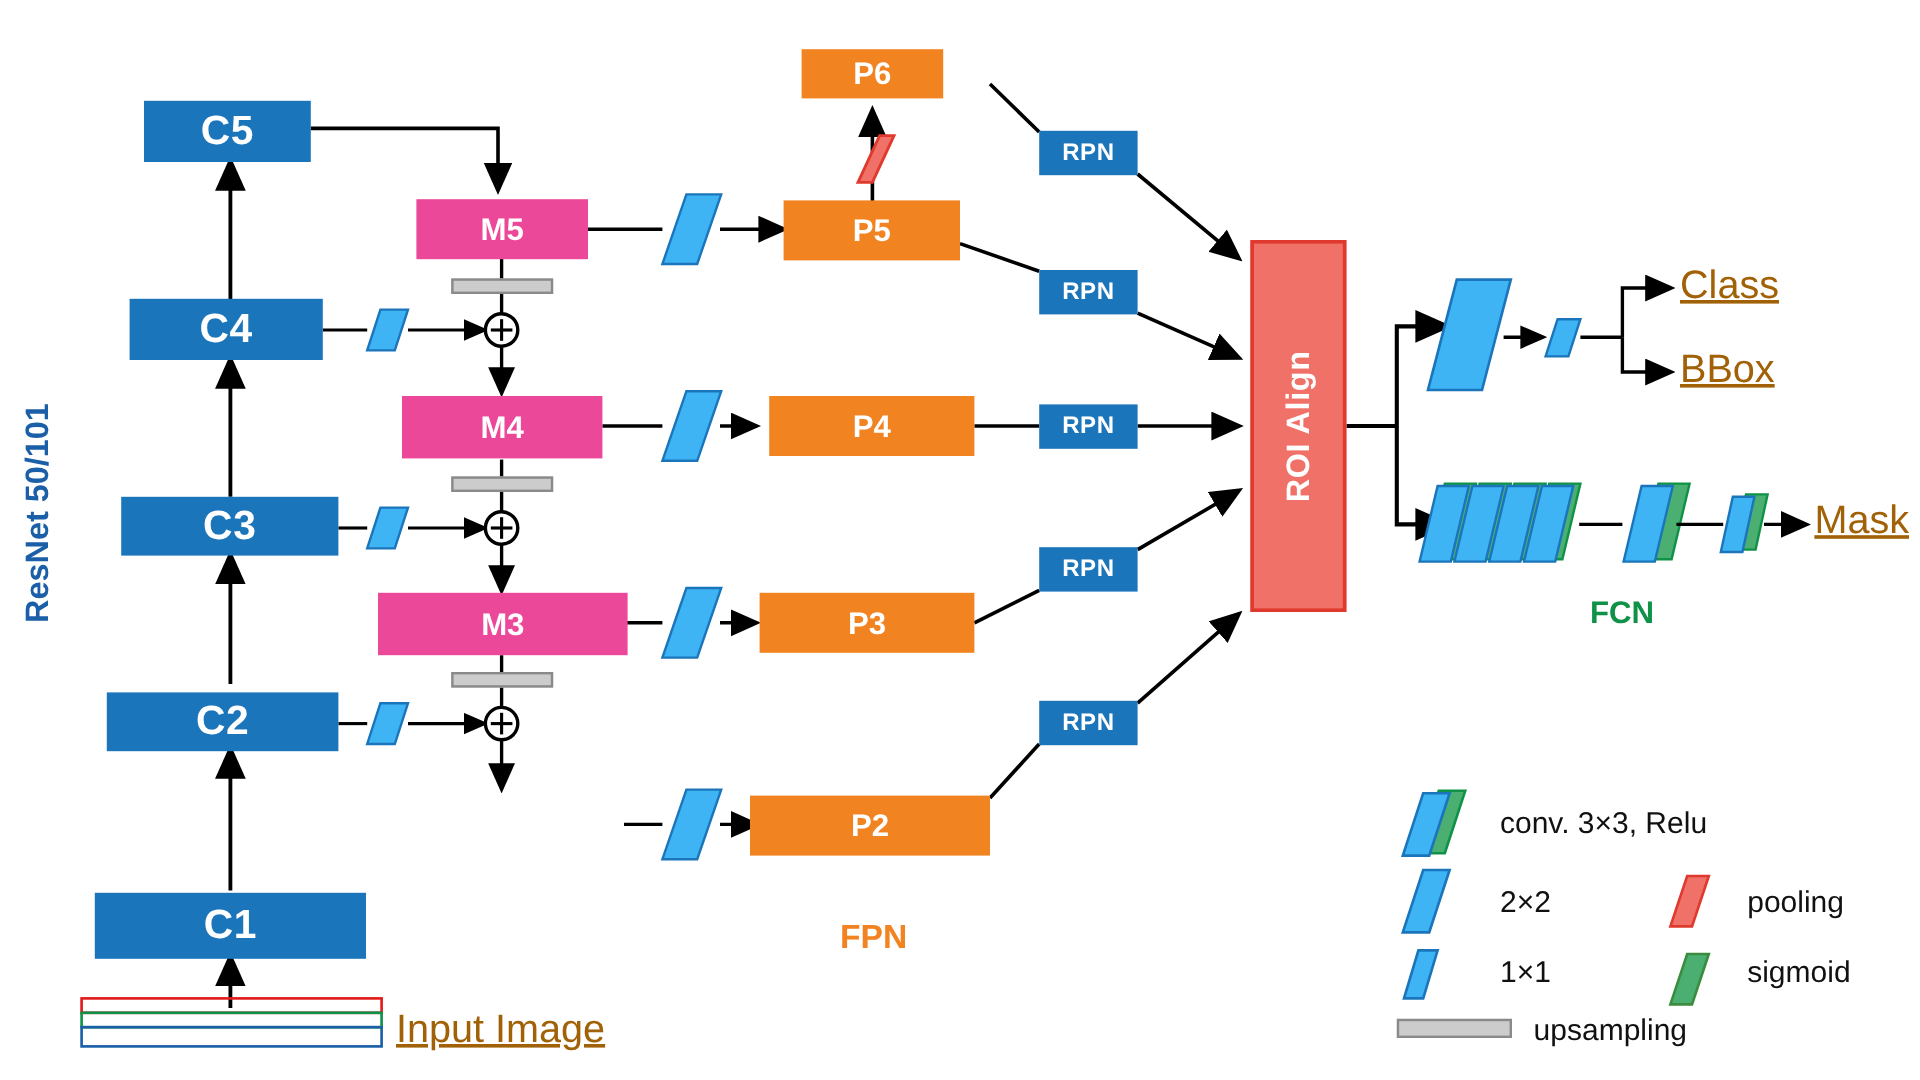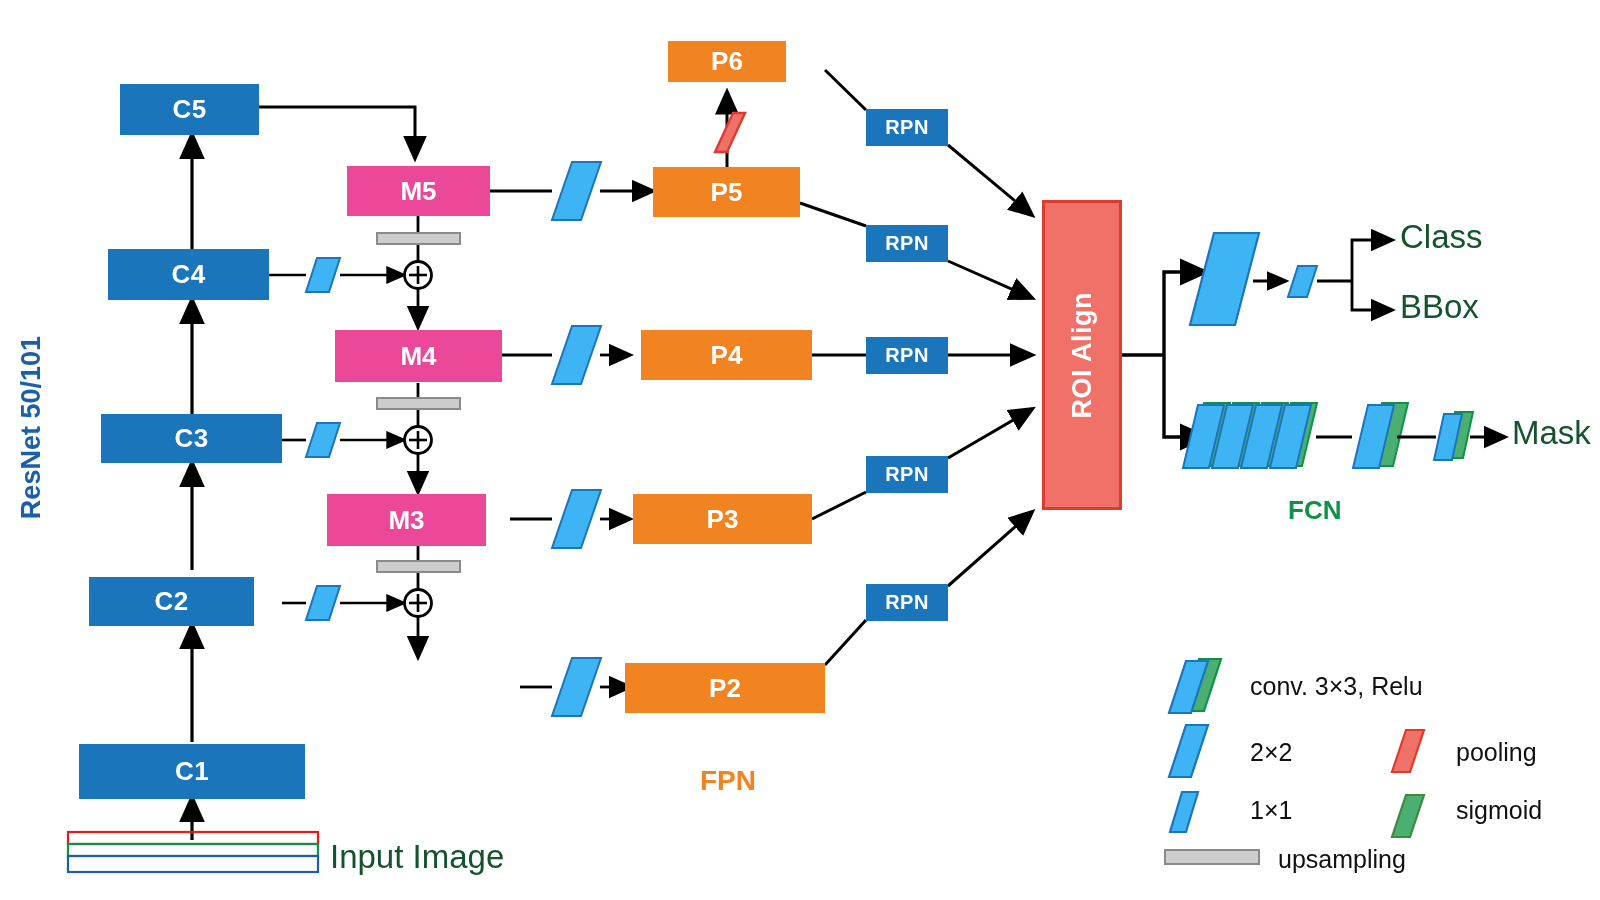--- a/index.html
+++ b/index.html
@@ -3,34 +3,34 @@
 <meta charset="utf-8">
 <style>
   html,body{margin:0;padding:0;background:#ffffff;}
   body{width:1600px;height:900px;overflow:hidden;
        font-family:"Liberation Sans", sans-serif;}
   #stage{position:relative;width:1600px;height:900px;background:#fff;}
 
   
   .box{position:absolute;display:flex;align-items:center;justify-content:center;
        color:#fff;font-weight:bold;box-sizing:border-box;}
-  .cbox{background:#1b75bb;font-size:26px;letter-spacing:.5px;}
+  .cbox{background:#1b75bb;font-size:34px;letter-spacing:.5px;}
   .mbox{background:#ec4899;font-size:26px;}
   .pbox{background:#f28321;font-size:26px;}
   .rpnbox{background:#1b75bb;font-size:20px;letter-spacing:.5px;}
   .roibox{background:#f07167;border:3px solid #e03a2f;font-size:27px;}
   .roibox span{writing-mode:vertical-rl;transform:rotate(180deg);
                white-space:nowrap;letter-spacing:.5px;}
 
   
-  .txt{position:absolute;color:#14532d;font-weight:normal;white-space:nowrap;}
+  .txt{position:absolute;color:#a16207;font-weight:normal;white-space:nowrap;text-decoration:underline;}
   .resnet-label{position:absolute;color:#1b5fa8;font-weight:bold;font-size:27px;
        writing-mode:vertical-rl;transform:rotate(180deg);white-space:nowrap;}
   .fpn-label{position:absolute;color:#f28321;font-weight:bold;font-size:28px;}
-  .fcn-label{position:absolute;color:#0f9247;font-weight:bold;font-size:26px;}
+  .fcn-label{position:absolute;color:#0f9247;font-weight:bold;font-size:26px;margin-left:37px;}
 
   
   svg.ov{position:absolute;left:0;top:0;width:1600px;height:900px;
          pointer-events:none;overflow:visible;}
 
   
   .ups{position:absolute;background:#cccccc;border:2px solid #8a8a8a;box-sizing:border-box;}
 
   
   .lg-txt{position:absolute;color:#111;font-size:25px;white-space:nowrap;}
@@ -206,34 +206,34 @@
 
   <div class="box cbox" style="left:120px;top:84px;width:139px;height:51px;">
     <span>C5</span>
   </div>
   <div class="box cbox" style="left:108px;top:249px;width:161px;height:51px;">
     <span>C4</span>
   </div>
   <div class="box cbox" style="left:101px;top:414px;width:181px;height:49px;">
     <span>C3</span>
   </div>
-  <div class="box cbox" style="left:89px;top:577px;width:165px;height:49px;">
+  <div class="box cbox" style="left:89px;top:577px;width:193px;height:49px;">
     <span>C2</span>
   </div>
   <div class="box cbox" style="left:79px;top:744px;width:226px;height:55px;">
     <span>C1</span>
   </div>
 
   <div class="box mbox" style="left:347px;top:166px;width:143px;height:50px;">
     <span>M5</span>
   </div>
   <div class="box mbox" style="left:335px;top:330px;width:167px;height:52px;">
     <span>M4</span>
   </div>
-  <div class="box mbox" style="left:327px;top:494px;width:159px;height:52px;text-align:right;">
+  <div class="box mbox" style="left:315px;top:494px;width:208px;height:52px;text-align:right;">
     <span>M3</span>
   </div>
 
   <div class="ups" style="left:376px;top:232px;width:85px;height:13px;"></div>
   <div class="ups" style="left:376px;top:397px;width:85px;height:13px;"></div>
   <div class="ups" style="left:376px;top:560px;width:85px;height:13px;"></div>
 
   <div class="box pbox" style="left:668px;top:41px;width:118px;height:41px;">
     <span>P6</span>
   </div>

